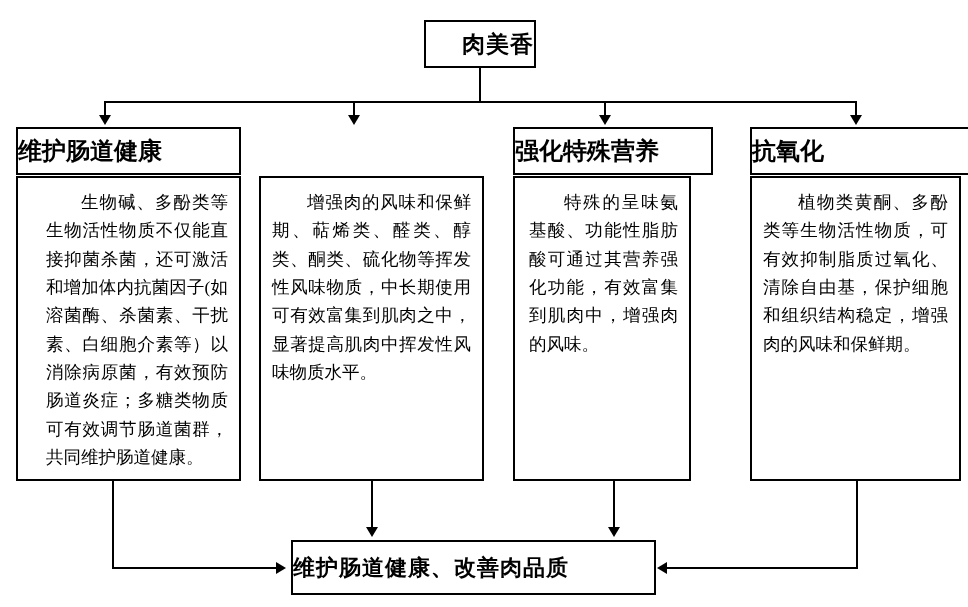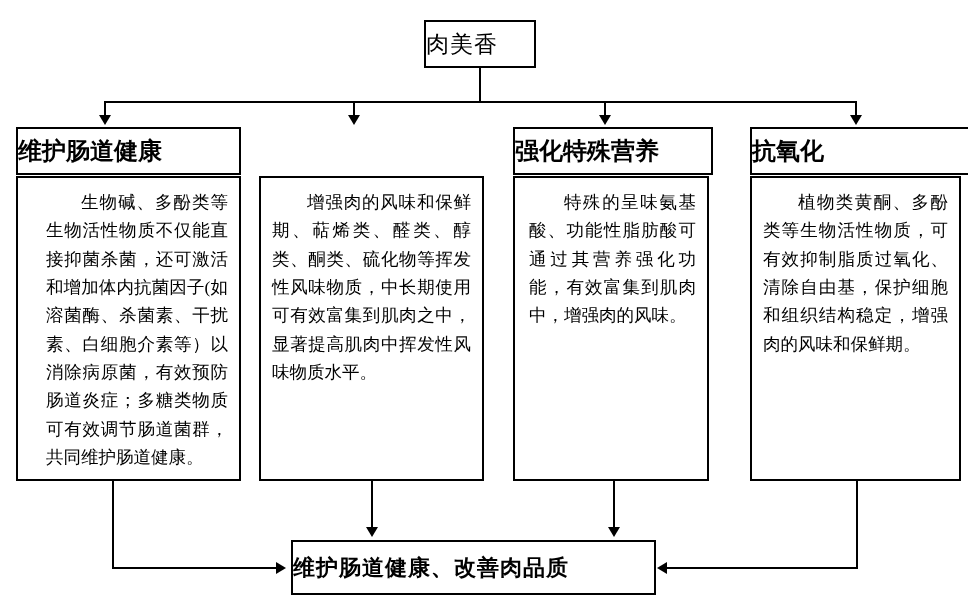--- a/index.html
+++ b/index.html
@@ -20,22 +20,22 @@
   }
   .box {
     position: absolute;
     box-sizing: border-box;
     border: 2px solid #000000;
     background: #ffffff;
   }
   .title-box {
     display: flex;
     align-items: center;
-    justify-content: flex-start;
-    font-weight: normal;
+    justify-content: flex-end;
+    font-weight: bold;
     font-size: 23px;
     letter-spacing: 1px;
   }
   .col-head {
     display: flex;
     align-items: center;
     justify-content: flex-start;
     font-weight: bold;
     font-size: 24px;
     border: 2px solid #000000;
@@ -134,21 +134,21 @@
     <p>生物碱、多酚类等生物活性物质不仅能直接抑菌杀菌，还可激活和增加体内抗菌因子(如溶菌酶、杀菌素、干扰素、白细胞介素等）以消除病原菌，有效预防肠道炎症；多糖类物质可有效调节肠道菌群，共同维护肠道健康。</p>
   </div>
 
   <div class="col-body" style="left:259px; top:176px; width:225px; height:305px;">
     <p>增强肉的风味和保鲜期、萜烯类、醛类、醇类、酮类、硫化物等挥发性风味物质，中长期使用可有效富集到肌肉之中，显著提高肌肉中挥发性风味物质水平。</p>
   </div>
 
   <div class="col-head" style="left:513px; top:127px; width:200px; height:48px;">
     <span>强化特殊营养</span>
   </div>
-  <div class="col-body" style="left:513px; top:176px; width:196px; height:305px;padding-left:14px;">
+  <div class="col-body" style="left:513px; top:176px; width:178px; height:305px;padding-left:14px;">
     <p>特殊的呈味氨基酸、功能性脂肪酸可通过其营养强化功能，有效富集到肌肉中，增强肉的风味。</p>
   </div>
 
   <div class="col-head" style="left:750px; top:127px; width:255px; height:48px;">
     <span>抗氧化</span>
   </div>
   <div class="col-body" style="left:750px; top:176px; width:211px; height:305px;">
     <p>植物类黄酮、多酚类等生物活性物质，可有效抑制脂质过氧化、清除自由基，保护细胞和组织结构稳定，增强肉的风味和保鲜期。</p>
   </div>
 

